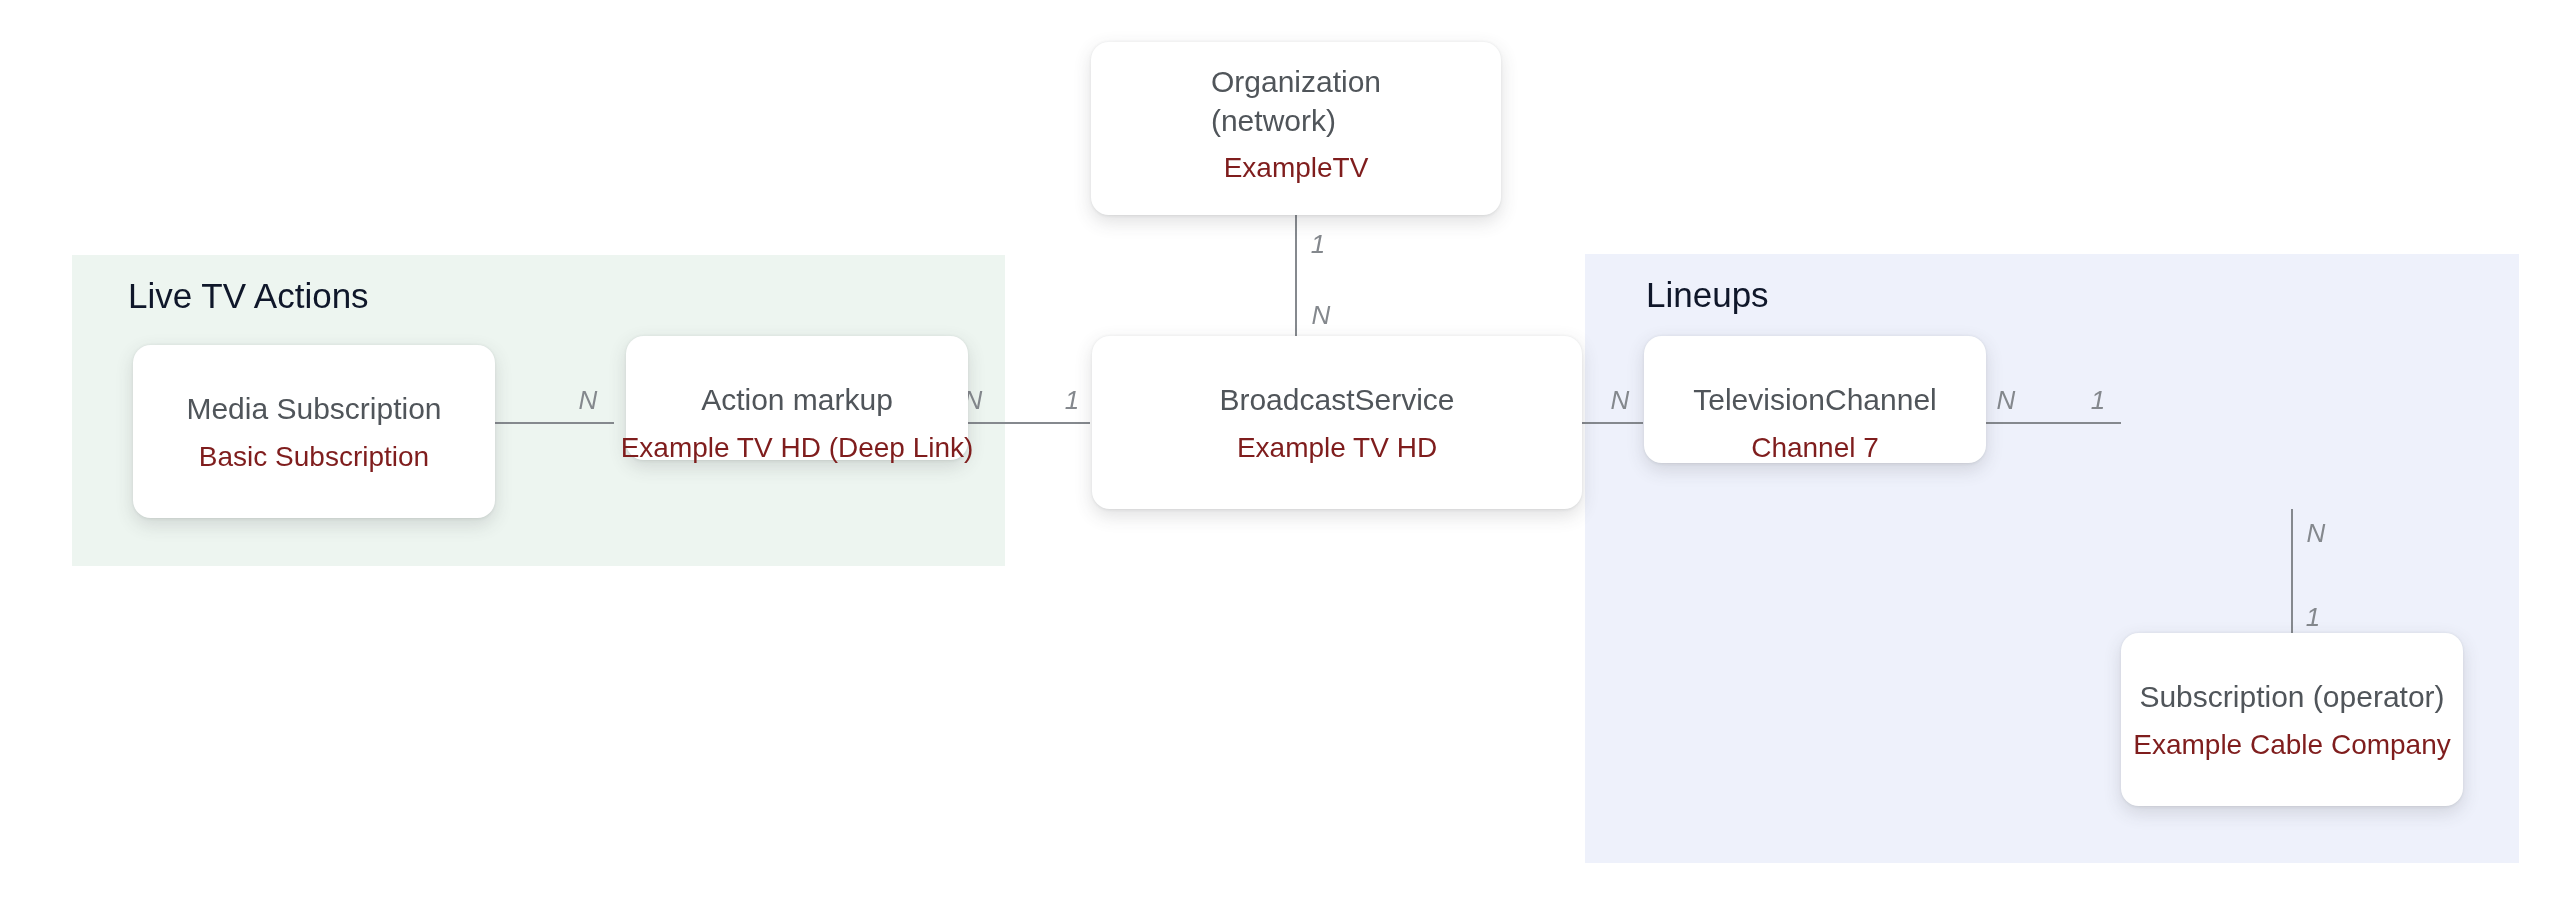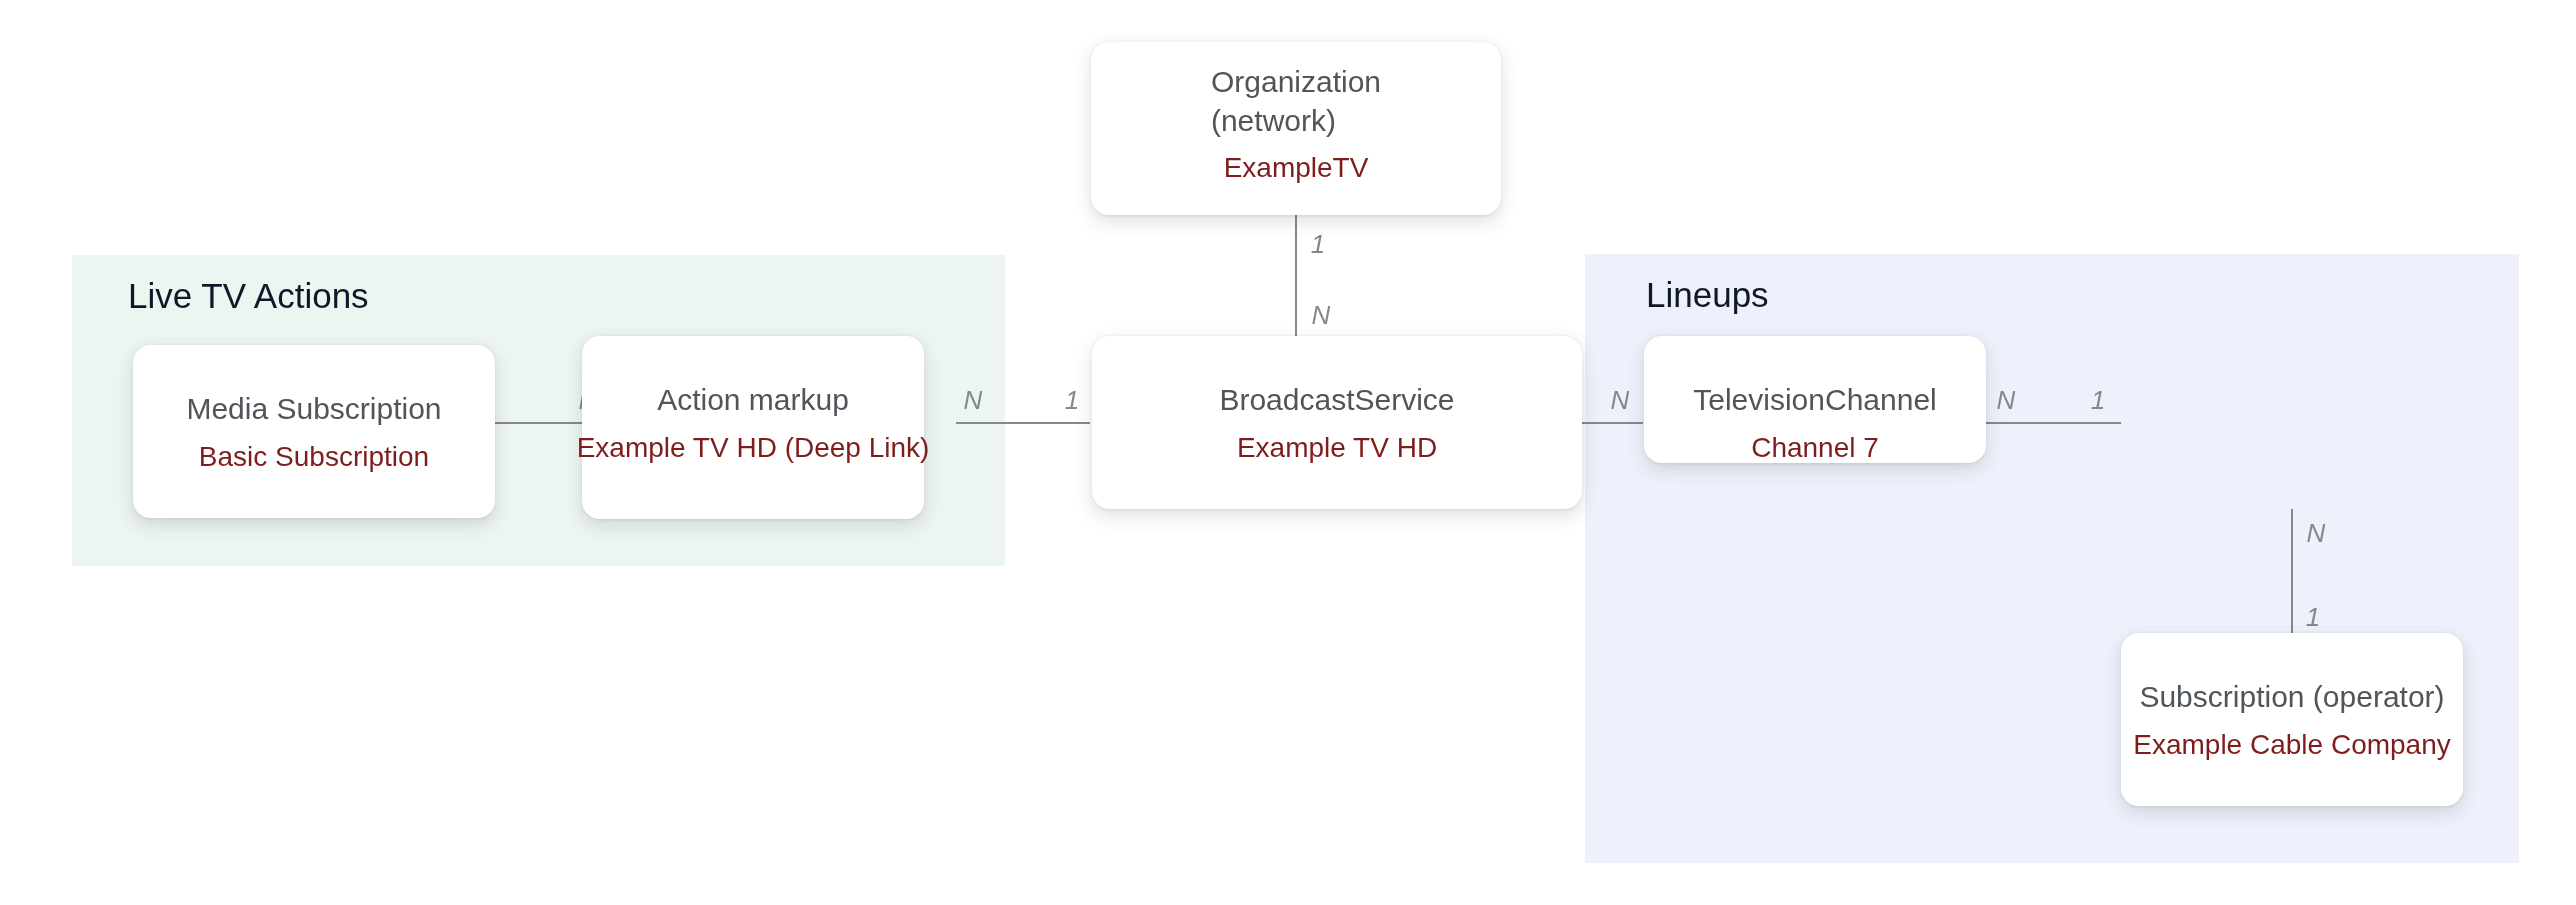--- a/index.html
+++ b/index.html
@@ -73,21 +73,21 @@
     font-size: 28px;
     line-height: 35px;
     font-weight: 400;
     color: #7f1d1d;
     white-space: nowrap;
   }
   .node .multiline { white-space: pre-line; }
 
   .node-org-network   { left: 1091px; top: 42px;  width: 410px; height: 173px; padding-top: 19.5px; }
   .node-media-sub     { left: 133px;  top: 336px; width: 362px; height: 173px; margin-top: 9px; }
-  .node-action-markup { left: 582px;  top: 336px; width: 342px; height: 183px; }
+  .node-action-markup { left: 626px;  top: 336px; width: 342px; height: 124px; }
   .node-broadcast     { left: 1092px; top: 336px; width: 490px; height: 173px; }
   .node-tv-channel    { left: 1644px; top: 336px; width: 342px; height: 127px; }
   .node-cable-sat     { left: 2121px; top: 336px; width: 342px; height: 173px; }
   .node-org-operator  { left: 2121px; top: 633px; width: 342px; height: 173px; }
 </style>
 </head>
 <body>
 
 <div class="canvas">
 

